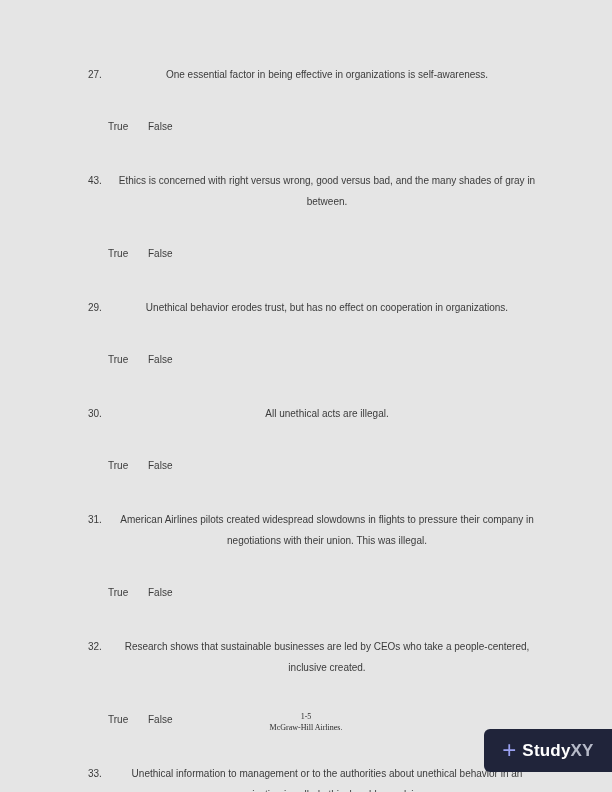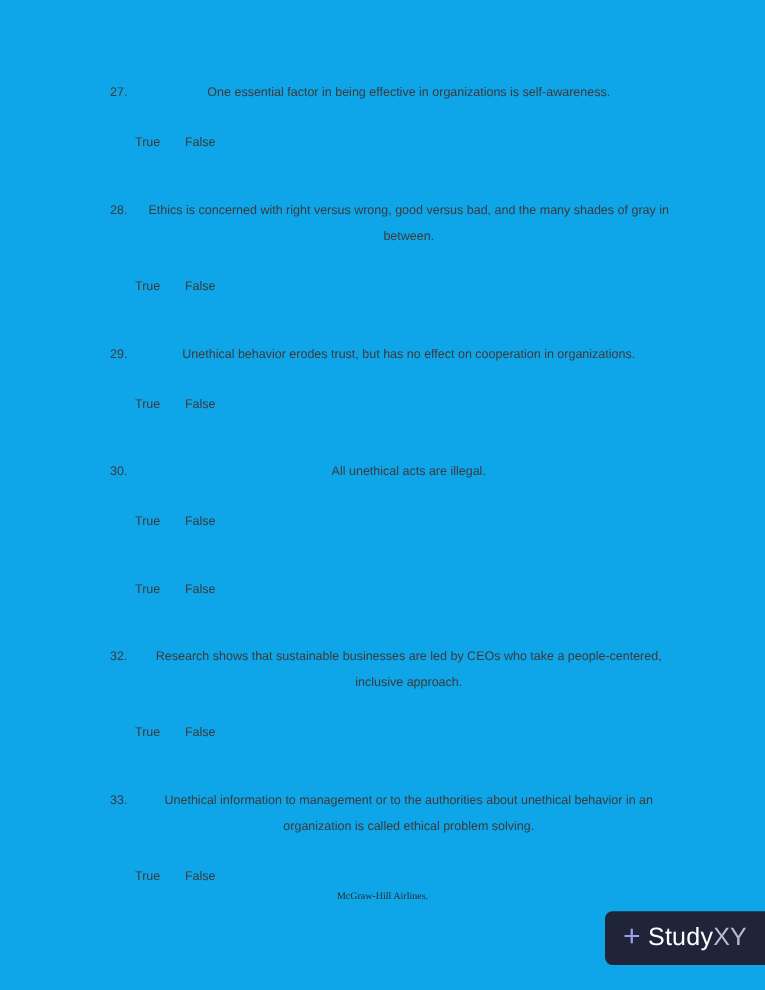--- a/index.html
+++ b/index.html
@@ -8,21 +8,21 @@
     height: 792px;
     background: #ffffff;
     font-family: "Liberation Sans", sans-serif;
     position: relative;
     overflow: hidden;
   }
   .page {
     width: 612px;
     height: 792px;
     position: relative;
-    background: #0ea5e9;
+    background: #e5e5e5;
   }
   .content {
     position: absolute;
     top: 64px;
     left: 88px;
     right: 66px;
   }
   .question {
     margin-bottom: 33px;
     color: #3b3b3b;
@@ -35,21 +35,21 @@
   }
   .q-num {
     flex: 0 0 20px;
     width: 20px;
   }
   .q-text {
     flex: 1 1 auto;
     text-align: center;
   }
   .tf-row {
-    margin-top: 19px;
+    margin-top: 31px;
     padding-left: 20px;
     color: #3b3b3b;
   }
   .tf-row .tf-true {
     margin-right: 17px;
   }
   .footer {
     position: absolute;
     top: 712px;
     left: 0;
@@ -78,22 +78,22 @@
     gap: 6px;
   }
   .brand-plus {
     color: #9aa0f0;
     font-size: 24px;
     font-weight: 400;
     line-height: 1;
     transform: translateY(-1px);
   }
   .brand-text {
-    font-size: 20px;
-    font-weight: normal;
+    font-size: 17px;
+    font-weight: bold;
     letter-spacing: 0.2px;
   }
   .brand-text .part1 { color: #ffffff; }
   .brand-text .part2 { color: #b6bac8; }
 </style>
 </head>
 <body>
 
 <div class="page">
   <div class="content">
@@ -104,21 +104,21 @@
         <span class="q-text">One essential factor in being effective in organizations is self-awareness.</span>
       </div>
       <div class="tf-row">
         <span class="tf-true">True</span>
         <span class="tf-false">False</span>
       </div>
     </div>
 
     <div class="question">
       <div class="q-row">
-        <span class="q-num">28.</span>
+        <span class="q-num">43.</span>
         <span class="q-text">Ethics is concerned with right versus wrong, good versus bad, and the many shades of gray in between.</span>
       </div>
       <div class="tf-row">
         <span class="tf-true">True</span>
         <span class="tf-false">False</span>
       </div>
     </div>
 
     <div class="question">
       <div class="q-row">
@@ -136,30 +136,34 @@
         <span class="q-num">30.</span>
         <span class="q-text">All unethical acts are illegal.</span>
       </div>
       <div class="tf-row">
         <span class="tf-true">True</span>
         <span class="tf-false">False</span>
       </div>
     </div>
 
     <div class="question">
+      <div class="q-row">
+        <span class="q-num">31.</span>
+        <span class="q-text">American Airlines pilots created widespread slowdowns in flights to pressure their company in negotiations with their union. This was illegal.</span>
+      </div>
       <div class="tf-row">
         <span class="tf-true">True</span>
         <span class="tf-false">False</span>
       </div>
     </div>
 
     <div class="question">
       <div class="q-row">
         <span class="q-num">32.</span>
-        <span class="q-text">Research shows that sustainable businesses are led by CEOs who take a people-centered, inclusive approach.</span>
+        <span class="q-text">Research shows that sustainable businesses are led by CEOs who take a people-centered, inclusive created.</span>
       </div>
       <div class="tf-row">
         <span class="tf-true">True</span>
         <span class="tf-false">False</span>
       </div>
     </div>
 
     <div class="question">
       <div class="q-row">
         <span class="q-num">33.</span>
@@ -167,20 +171,21 @@
       </div>
       <div class="tf-row">
         <span class="tf-true">True</span>
         <span class="tf-false">False</span>
       </div>
     </div>
 
   </div>
 
   <div class="footer">
+    <div class="page-num">1-5</div>
     <div>McGraw-Hill Airlines.</div>
   </div>
 
   <div class="brand-badge">
     <span class="brand-plus">+</span>
     <span class="brand-text"><span class="part1">Study</span><span class="part2">XY</span></span>
   </div>
 </div>
 
 </body></html>

